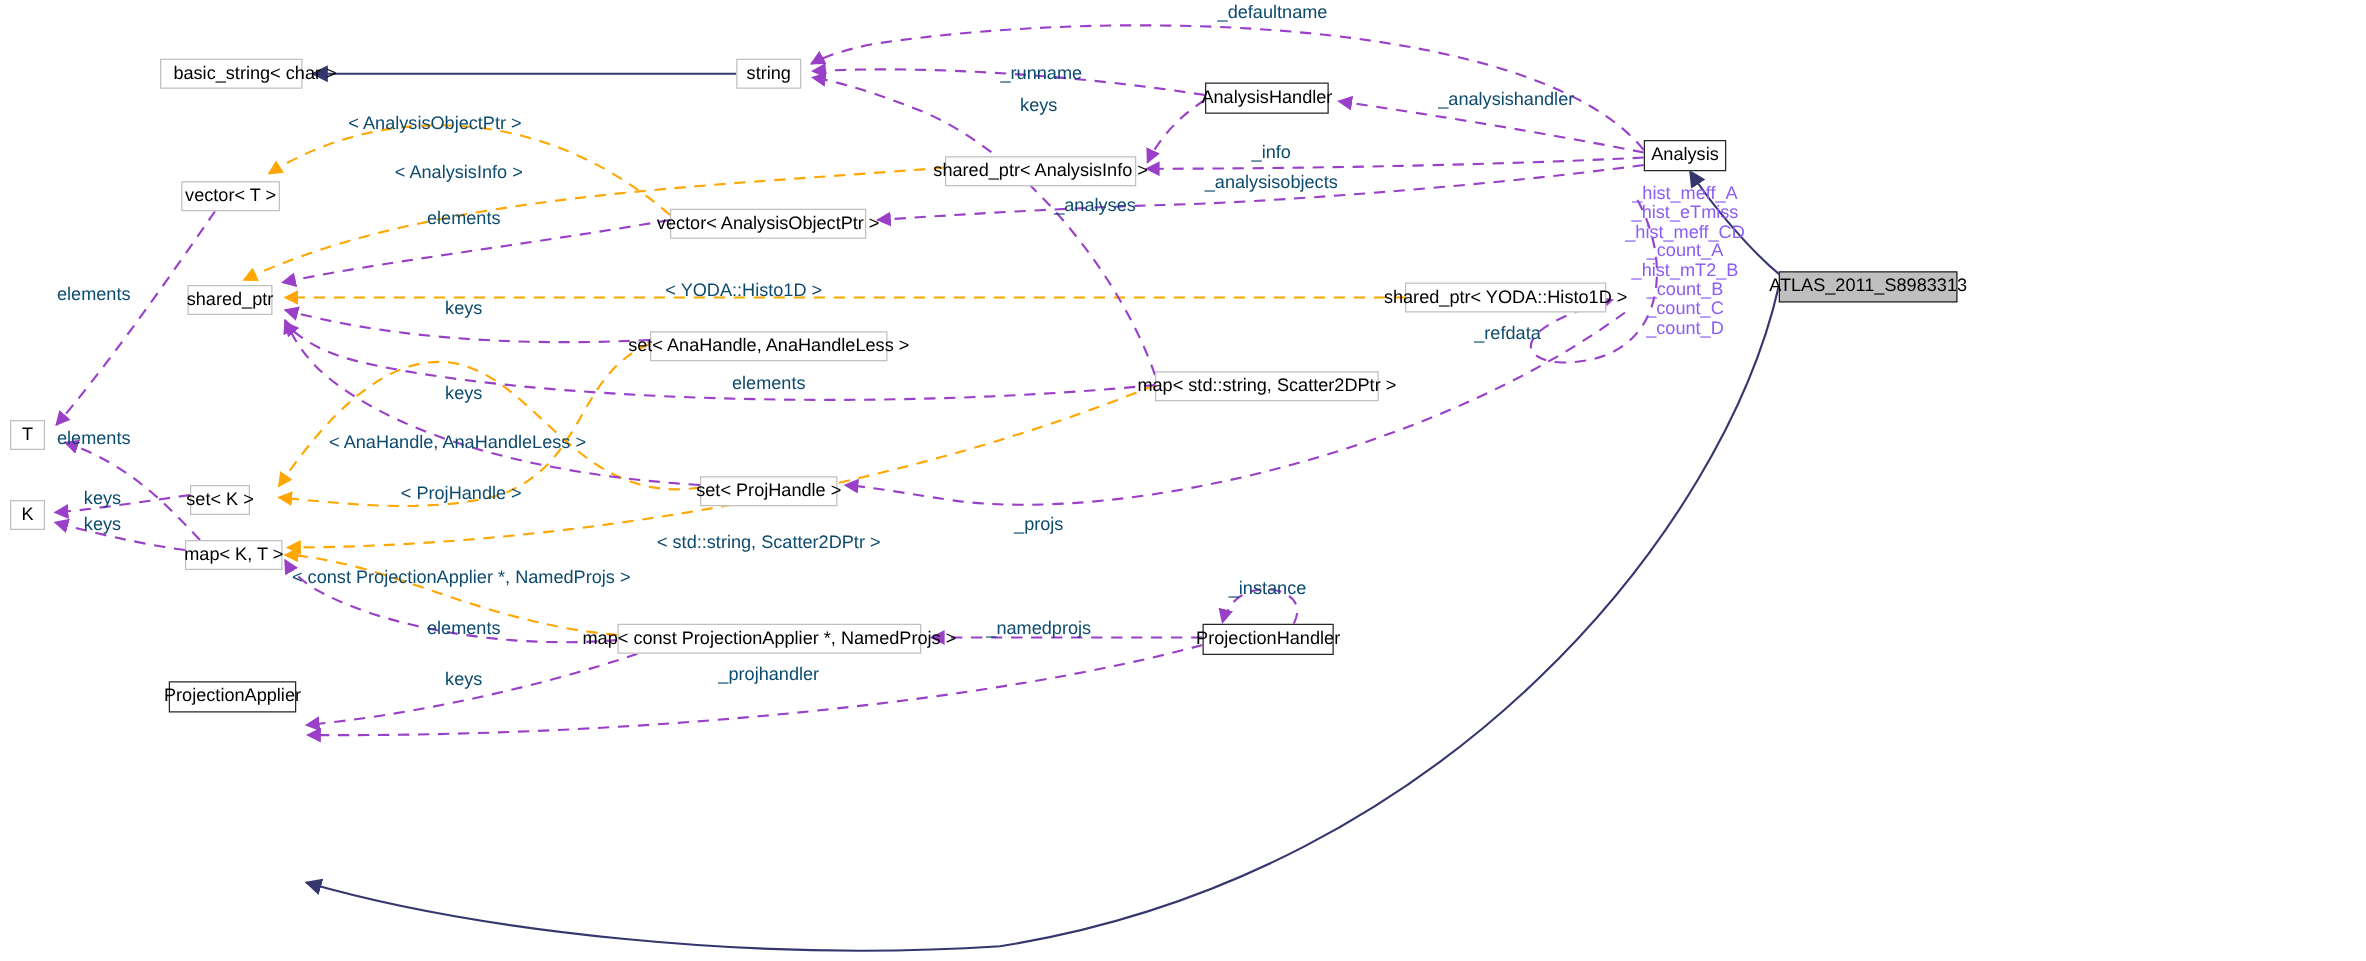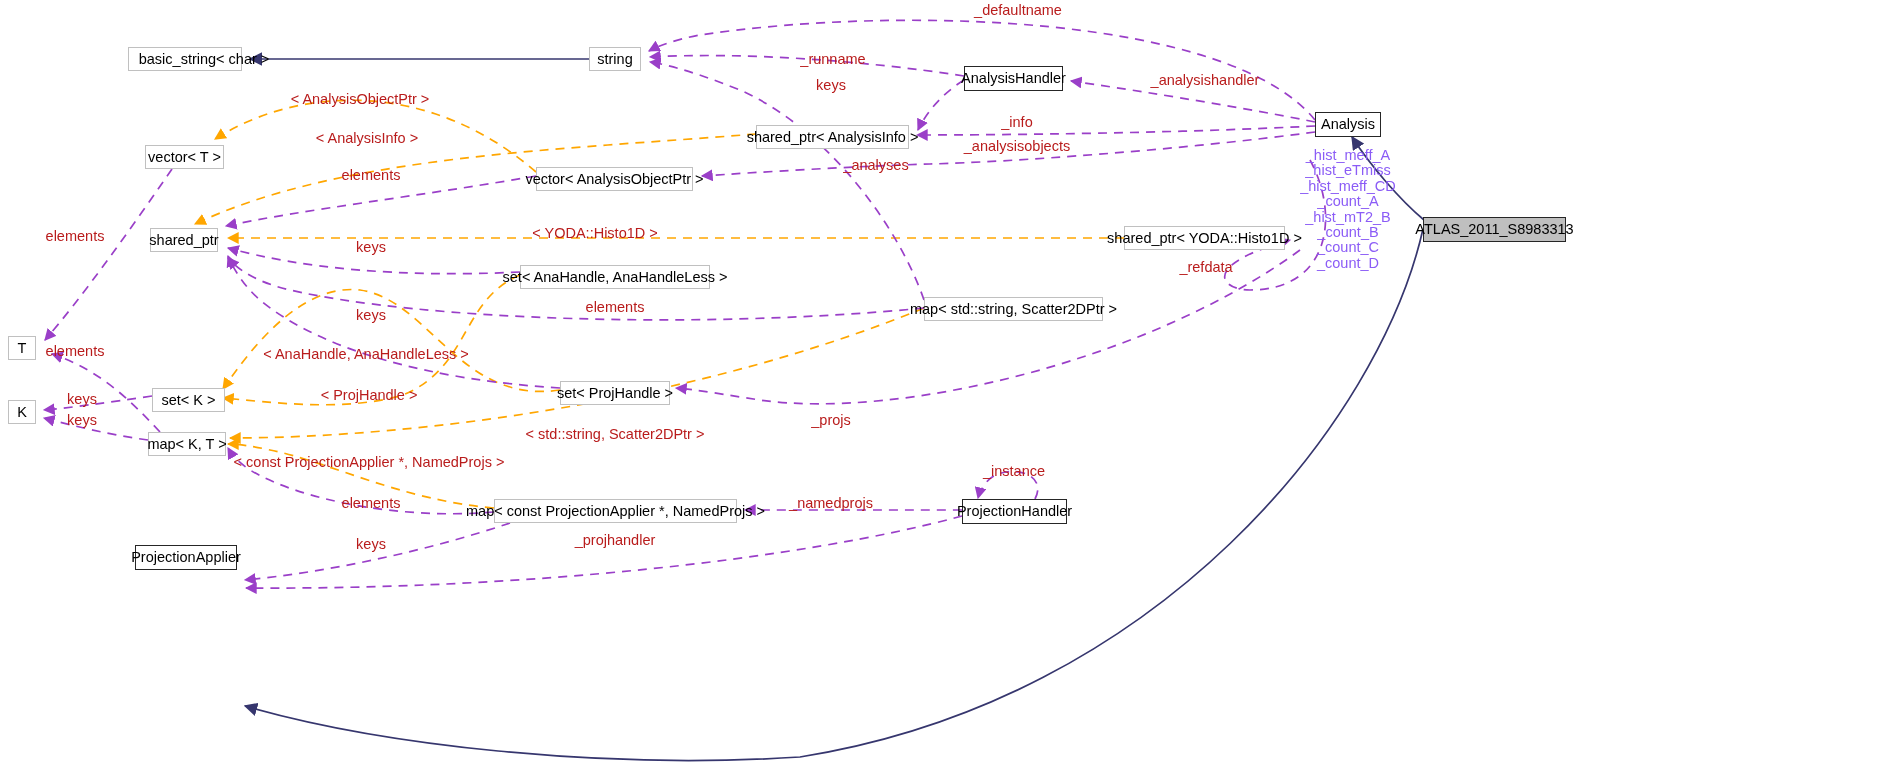--- a/index.html
+++ b/index.html
@@ -6,21 +6,21 @@
   body{width:1893px;height:769px;overflow:hidden;
        font-family:"Liberation Sans","DejaVu Sans",sans-serif;}
   #diagram{position:relative;width:1893px;height:769px;}
   svg.layer{position:absolute;left:0;top:0;width:1893px;height:769px;}
   .node{position:absolute;box-sizing:border-box;display:flex;align-items:center;
         justify-content:center;background:#ffffff;border:1px solid #c0c0c0;
         color:#000000;font-size:14.5px;line-height:1;white-space:nowrap;
         padding:0 8px;}
   .node.strong{border:1.6px solid #262626;}
   .node.current{background:#bfbfbf;border:1.6px solid #262626;}
-  .edge-label{position:absolute;color:#b91c1c;font-size:14.5px;white-space:nowrap;
+  .edge-label{position:absolute;color:#0c4a6e;font-size:14.5px;white-space:nowrap;
               transform:translate(-50%,-50%);}
   .field-list{position:absolute;color:#8b5cf6;font-size:14.5px;line-height:15.4px;
               text-align:center;white-space:nowrap;transform:translateX(-50%);}
 </style>
 </head>
 <body>
 
 <div id="diagram">
 
   <svg class="layer" viewBox="0 0 1893 769" xmlns="http://www.w3.org/2000/svg">
@@ -113,21 +113,21 @@
   </div>
   <div class="node" style="left:924px;top:297px;width:179px;height:24px;">
     <span>map&lt; std::string, Scatter2DPtr &gt;</span>
   </div>
   <div class="node" style="left:8px;top:336px;width:28px;height:24px;">
     <span>T</span>
   </div>
   <div class="node" style="left:8px;top:400px;width:28px;height:24px;">
     <span>K</span>
   </div>
-  <div class="node" style="left:152px;top:388px;width:73px;height:24px;">
+  <div class="node" style="left:152px;top:388px;width:48px;height:24px;">
     <span>set&lt; K &gt;</span>
   </div>
   <div class="node" style="left:560px;top:381px;width:110px;height:24px;">
     <span>set&lt; ProjHandle &gt;</span>
   </div>
   <div class="node" style="left:148px;top:432px;width:78px;height:24px;">
     <span>map&lt; K, T &gt;</span>
   </div>
   <div class="node" style="left:494px;top:499px;width:243px;height:24px;">
     <span>map&lt; const ProjectionApplier *, NamedProjs &gt;</span>
@@ -136,21 +136,21 @@
     <span>ProjectionHandler</span>
   </div>
   <div class="node strong" style="left:135px;top:545px;width:102px;height:25px;text-align:center;">
     <span>ProjectionApplier</span>
   </div>
 
   <span class="edge-label" style="left:1018px;top:10px;">_defaultname</span>
   <span class="edge-label" style="left:833px;top:59px;">_runname</span>
   <span class="edge-label" style="left:831px;top:85px;">keys</span>
   <span class="edge-label" style="left:1205px;top:80px;">_analysishandler</span>
-  <span class="edge-label" style="left:360px;top:99px;">&lt; AnalysisObjectPtr &gt;</span>
+  <span class="edge-label" style="left:348px;top:99px;">&lt; AnalysisObjectPtr &gt;</span>
   <span class="edge-label" style="left:367px;top:138px;">&lt; AnalysisInfo &gt;</span>
   <span class="edge-label" style="left:1017px;top:122px;">_info</span>
   <span class="edge-label" style="left:1017px;top:146px;">_analysisobjects</span>
   <span class="edge-label" style="left:371px;top:175px;">elements</span>
   <span class="edge-label" style="left:832px;top:165px;margin-left:44px;">_analyses</span>
   <span class="edge-label" style="left:75px;top:236px;">elements</span>
   <span class="edge-label" style="left:595px;top:233px;">&lt; YODA::Histo1D &gt;</span>
   <span class="edge-label" style="left:371px;top:247px;">keys</span>
   <span class="edge-label" style="left:1206px;top:267px;">_refdata</span>
   <span class="edge-label" style="left:615px;top:307px;">elements</span>

